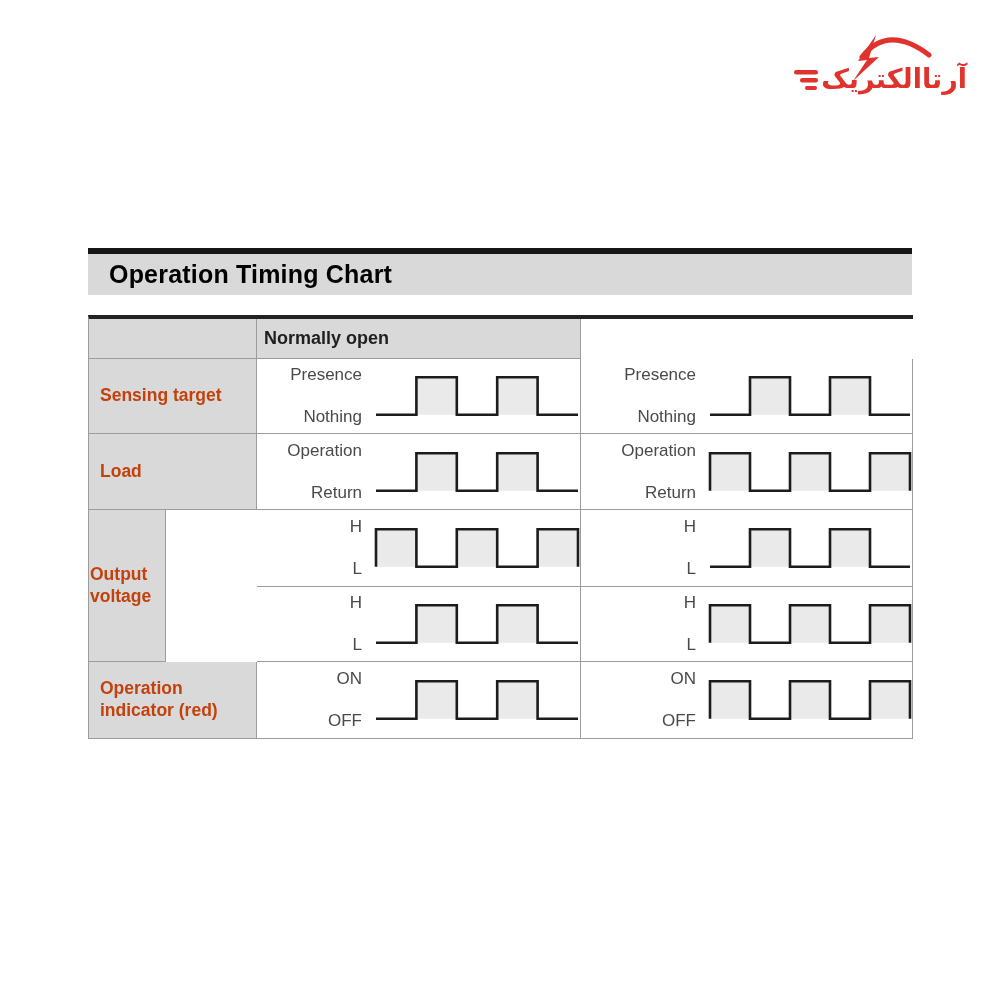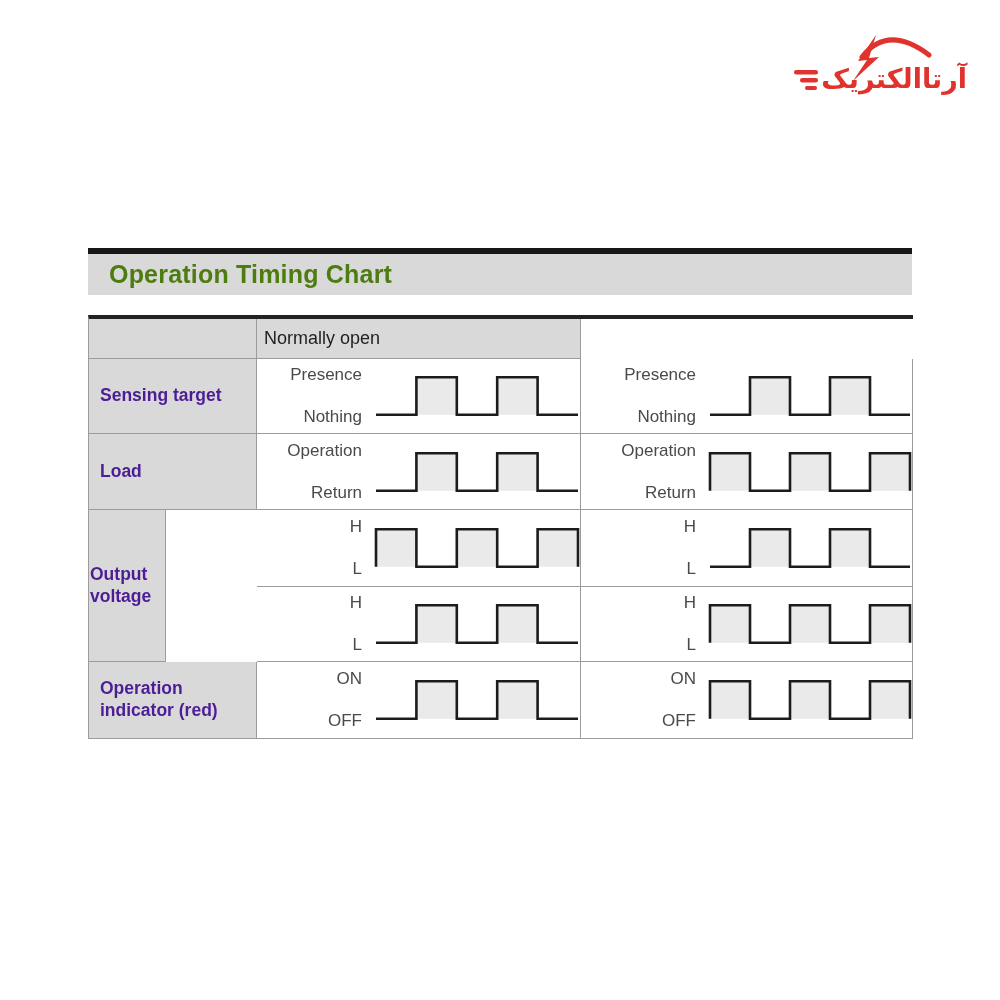--- a/index.html
+++ b/index.html
@@ -6,34 +6,34 @@
   body{width:1000px;height:1000px;position:relative;overflow:hidden;
        font-family:"Liberation Sans", sans-serif;}
 
   
   .logo{position:absolute;top:26px;right:30px;width:178px;height:74px;}
 
   
   .title-bar{position:absolute;left:88px;top:248px;width:824px;height:47px;
              box-sizing:border-box;background:#d9d9d9;border-top:6px solid #171717;
              display:flex;align-items:center;padding-left:21px;}
-  .title-text{font-size:25px;font-weight:bold;color:#4d7c0f;letter-spacing:.2px;}
+  .title-text{font-size:25px;font-weight:bold;color:#000000;letter-spacing:.2px;}
 
   
   .timing-table{position:absolute;left:88px;top:315px;width:824px;
                 display:grid;
                 grid-template-columns:77px 91px 324px 332px;
                 grid-template-rows:40px 75px 76px 77px 75px 77px;
                 border-top:4px solid #222222;border-left:1px solid #9c9c9c;
                 background:#ffffff;}
   .cell{border-right:1px solid #9c9c9c;border-bottom:1px solid #9c9c9c;
         box-sizing:border-box;padding-left:25px;}
-  .hdr{background:#d9d9d9;font-weight:normal;font-size:18px;color:#1f1f1f;
+  .hdr{background:#d9d9d9;font-weight:bold;font-size:18px;color:#1f1f1f;
        display:flex;align-items:center;padding-left:7px;}
-  .lbl{background:#d9d9d9;font-weight:bold;font-size:17.5px;color:#4c1d95;
+  .lbl{background:#d9d9d9;font-weight:bold;font-size:17.5px;color:#c2410c;
        display:flex;align-items:center;padding-left:11px;line-height:1.25;
        position:relative;}
   .sub-lbl{padding-left:8px;}
   .grp-lbl{padding-left:1px;}
   .wave-cell{background:#ffffff;display:flex;align-items:center;}
   .wave-labels{display:flex;flex-direction:column;justify-content:space-between;
                height:64px;align-items:flex-end;box-sizing:border-box;
                padding-right:12px;}
   .wl{font-size:17px;color:#4a4a4a;line-height:22px;white-space:nowrap;}
   .wave-svg{display:flex;align-items:center;}

